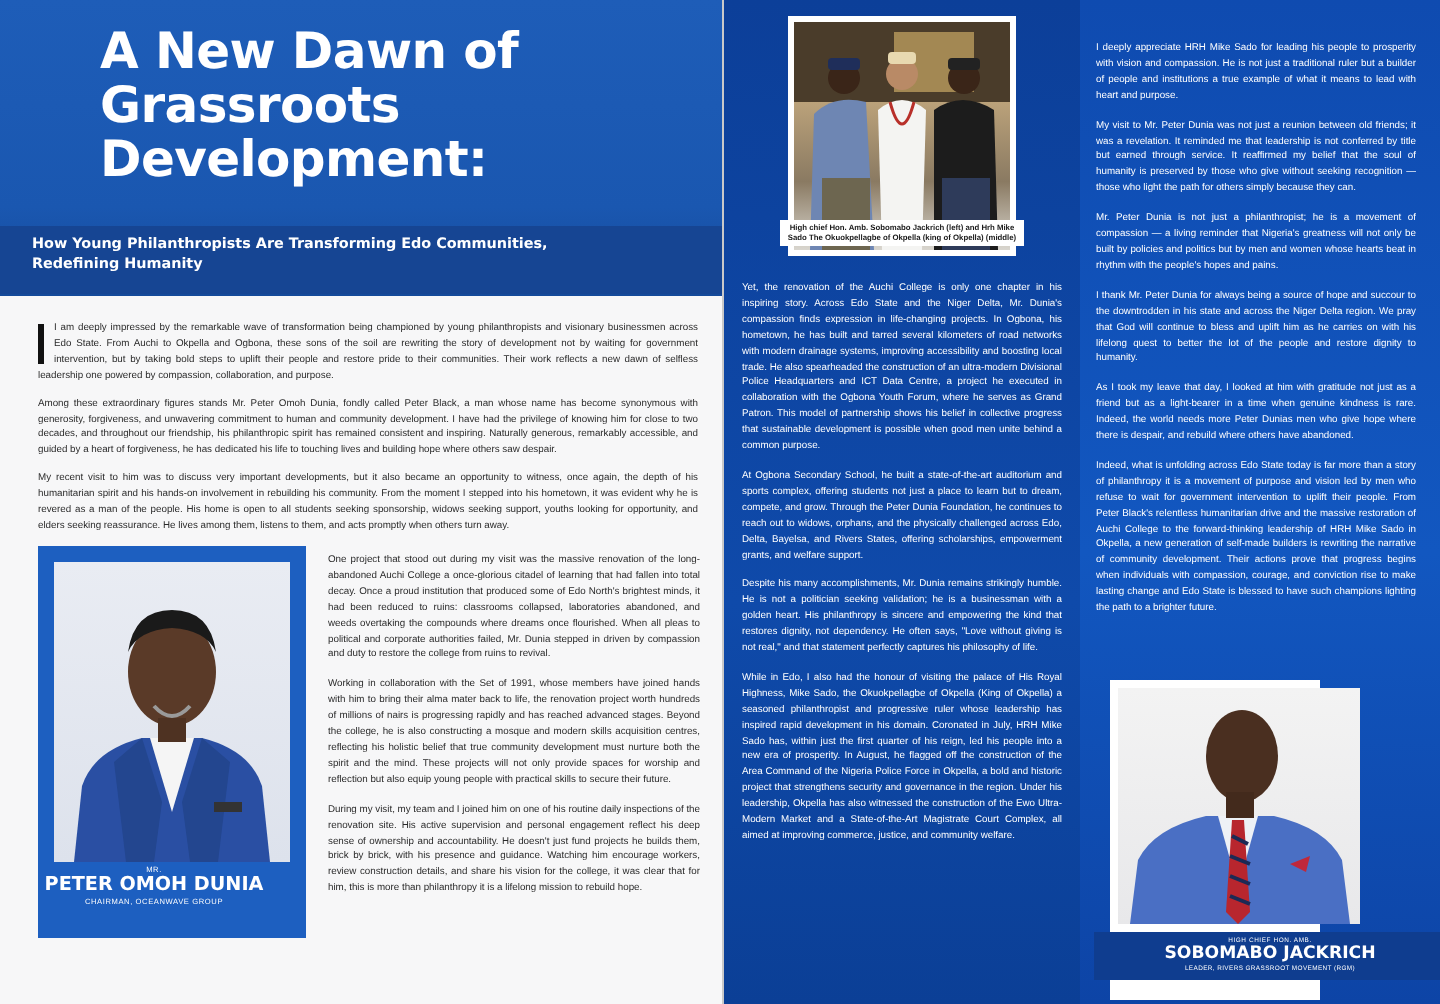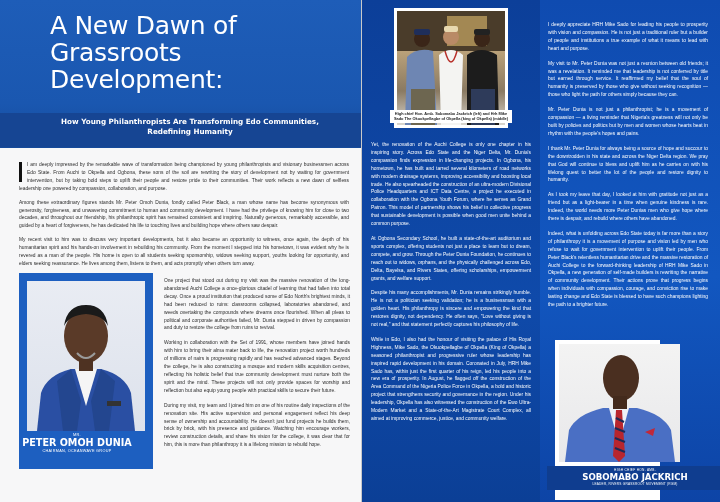--- a/index.html
+++ b/index.html
@@ -6,23 +6,23 @@
   html, body { width: 720px; height: 502px; overflow: hidden; background: #d8d8d8; }
   body { font-family: "Liberation Sans", sans-serif; position: relative; }
 
   .spread { position: absolute; left: 0; top: 0; width: 720px; height: 502px; display: flex; }
 
   
   .page-left { position: relative; width: 362px; height: 502px; background: #f7f7f8; overflow: hidden; border-right: 1px solid #c9c9c9; }
   .header-band { position: absolute; left: 0; top: 0; width: 362px; height: 148px;
     background: linear-gradient(180deg, #1e5db8 0%, #1a57b0 70%, #154a9a 100%); }
   .headline { position: absolute; left: 50px; top: 12px; width: 290px; color: #fff;
-    font-family: "DejaVu Sans", sans-serif; font-weight: normal; font-size: 25px; line-height: 27px; letter-spacing: -0.3px; }
+    font-family: "DejaVu Sans", sans-serif; font-weight: bold; font-size: 25px; line-height: 27px; letter-spacing: -0.3px; }
   .subhead-band { position: absolute; left: 0; top: 113px; width: 362px; height: 34px; background: #164593; }
-  .subhead { position: absolute; left: 40px; top: 117px; width: 300px; text-align: center; color: #fff;
+  .subhead { position: absolute; left: 16px; top: 117px; width: 300px; color: #fff;
     font-family: "DejaVu Sans", sans-serif; font-weight: bold; font-size: 7.2px; line-height: 10px; }
 
   .body-text { color: #2b2b2b; font-size: 4.9px; line-height: 7.9px; text-align: justify; }
   .lp-intro { position: absolute; left: 19px; top: 161px; width: 330px; }
   .lp-intro p { margin-bottom: 6px; }
   .dropcap { float: left; width: 3px; height: 20px; background: #111; margin: 1px 5px 0 0; }
 
   .lp-photo { position: absolute; left: 19px; top: 273px; width: 134px; height: 196px; background: #1d5fc0; }
   .lp-photo-inner { position: absolute; left: 8px; top: 8px; width: 118px; height: 150px;
     background: linear-gradient(180deg, #e9ecf3 0%, #dde2ec 100%); overflow: hidden; }

